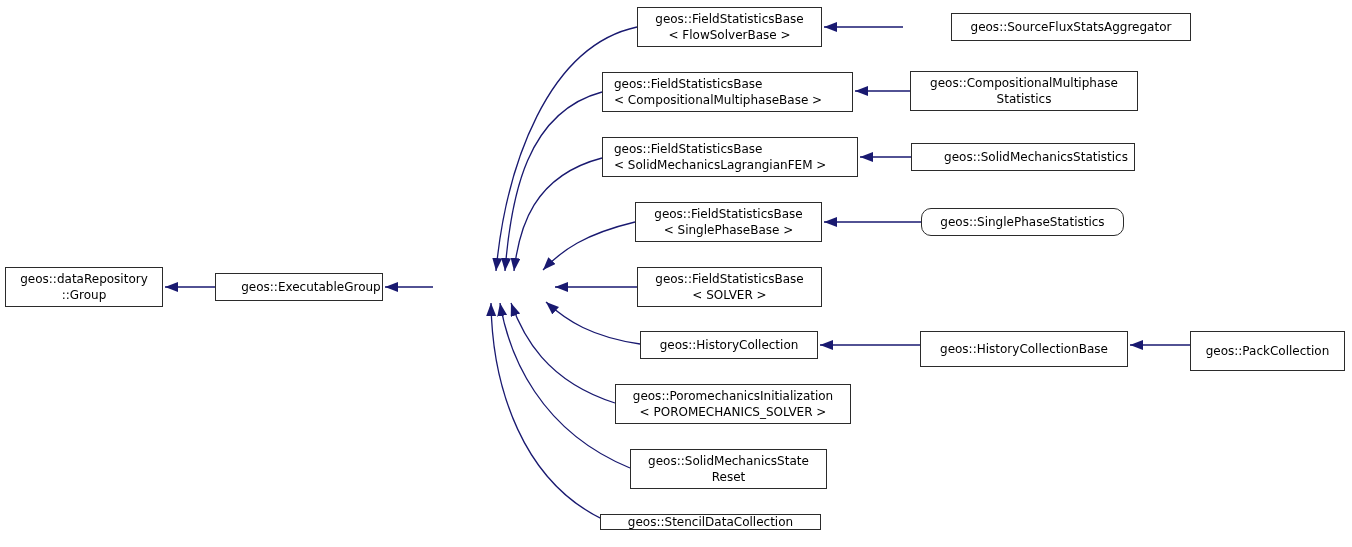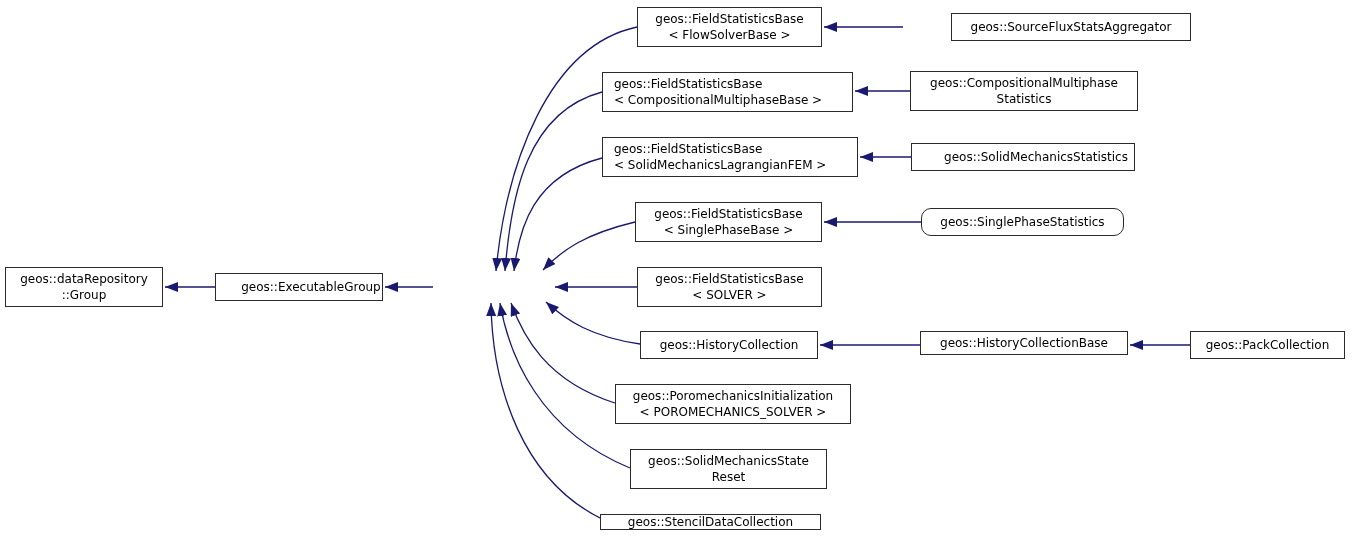--- a/index.html
+++ b/index.html
@@ -53,22 +53,22 @@
   .n-field_statistics_single{left:635px;top:202px;width:187px;height:40px;}
   .n-field_statistics_solver{left:637px;top:267px;width:185px;height:40px;}
   .n-history_collection{left:640px;top:331px;width:178px;height:28px;}
   .n-poromechanics_initialization{left:615px;top:384px;width:236px;height:40px;}
   .n-solid_mechanics_state_reset{left:630px;top:449px;width:197px;height:40px;}
   .n-stencil_data_collection{left:600px;top:514px;width:221px;height:16px;}
   .n-source_flux_stats_aggregator{left:903px;top:13px;width:240px;height:28px;margin-left:48px;}
   .n-compositional_multiphase_statistics{left:910px;top:71px;width:228px;height:40px;justify-content:center;}
   .n-solid_mechanics_statistics{left:911px;top:143px;width:224px;height:28px;padding-left:26px;}
   .n-single_phase_statistics{left:921px;top:208px;width:203px;height:28px;border-radius:10px;}
-  .n-history_collection_base{left:920px;top:331px;width:208px;height:24px;}
-  .n-pack_collection{left:1190px;top:331px;width:155px;height:28px;}
+  .n-history_collection_base{left:920px;top:331px;width:208px;height:36px;}
+  .n-pack_collection{left:1190px;top:331px;width:155px;height:40px;}
 </style>
 </head>
 <body>
 
 <div id="canvas">
 
   <svg id="edges" viewBox="0 0 1352 547" xmlns="http://www.w3.org/2000/svg">
     <defs>
       <marker id="arrowhead" markerUnits="userSpaceOnUse" markerWidth="14" markerHeight="11" refX="13" refY="5" orient="auto">
         <path d="M0,0 L13,5 L0,10 Z"></path>

